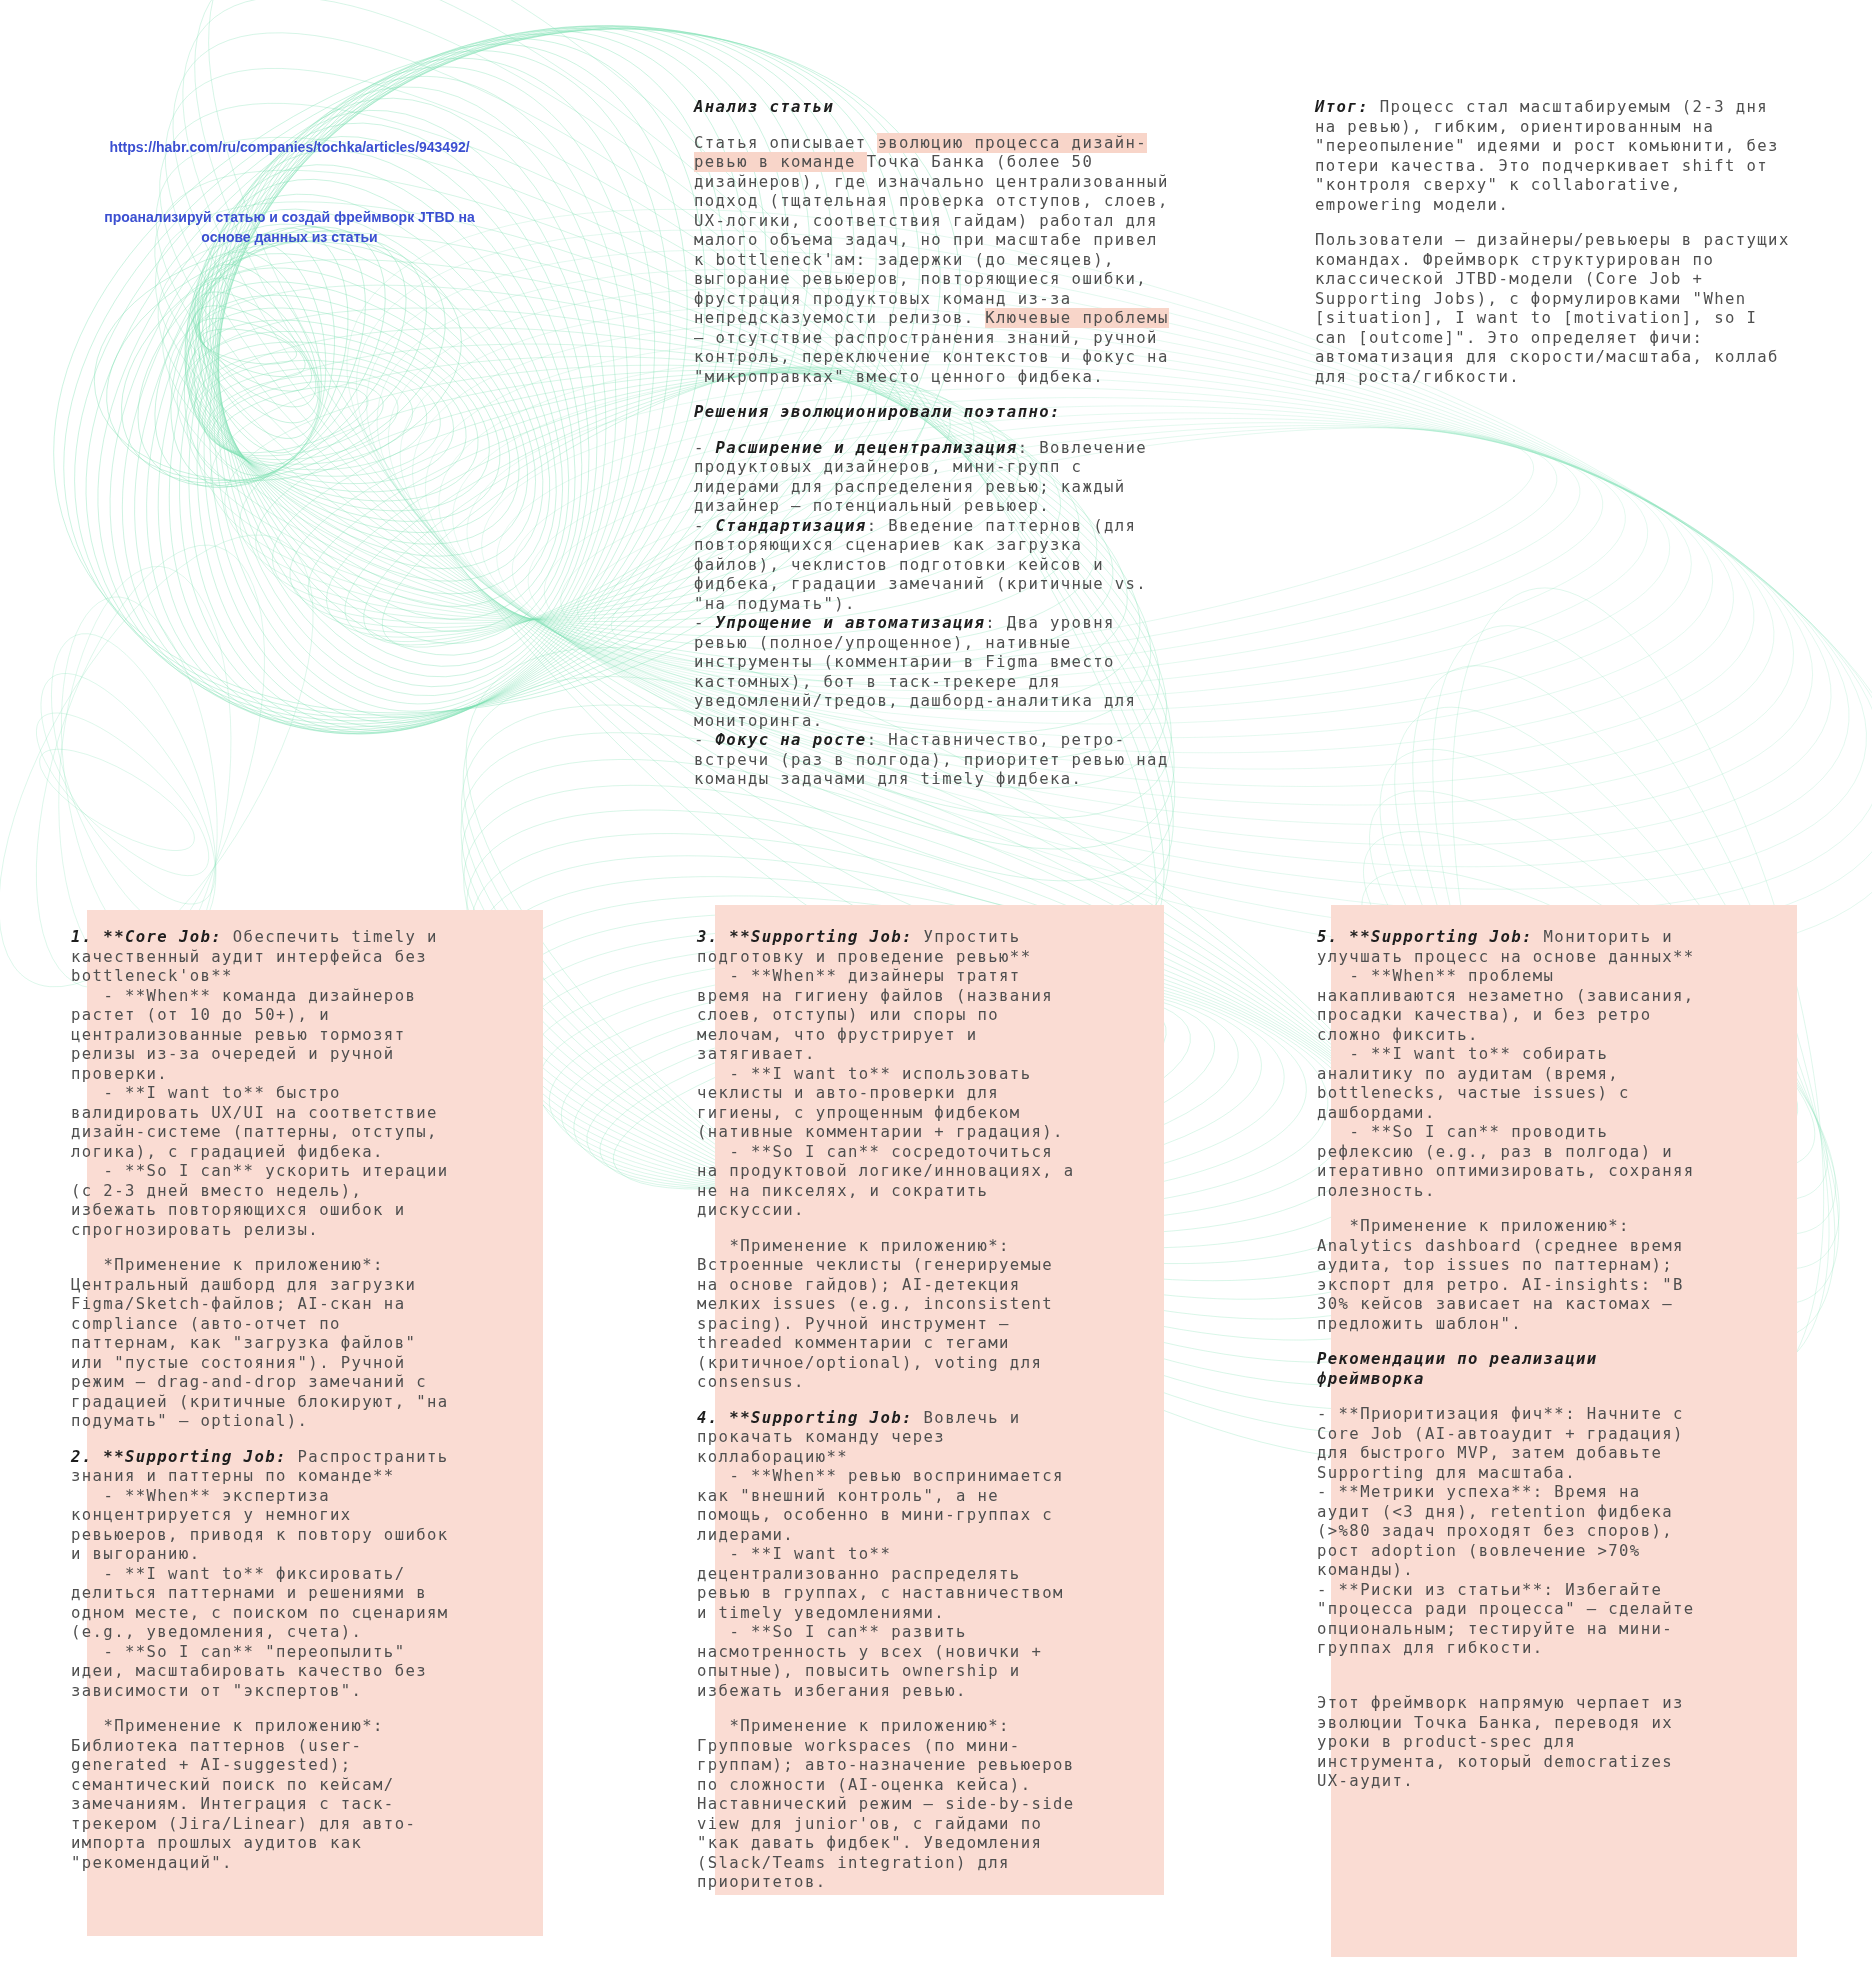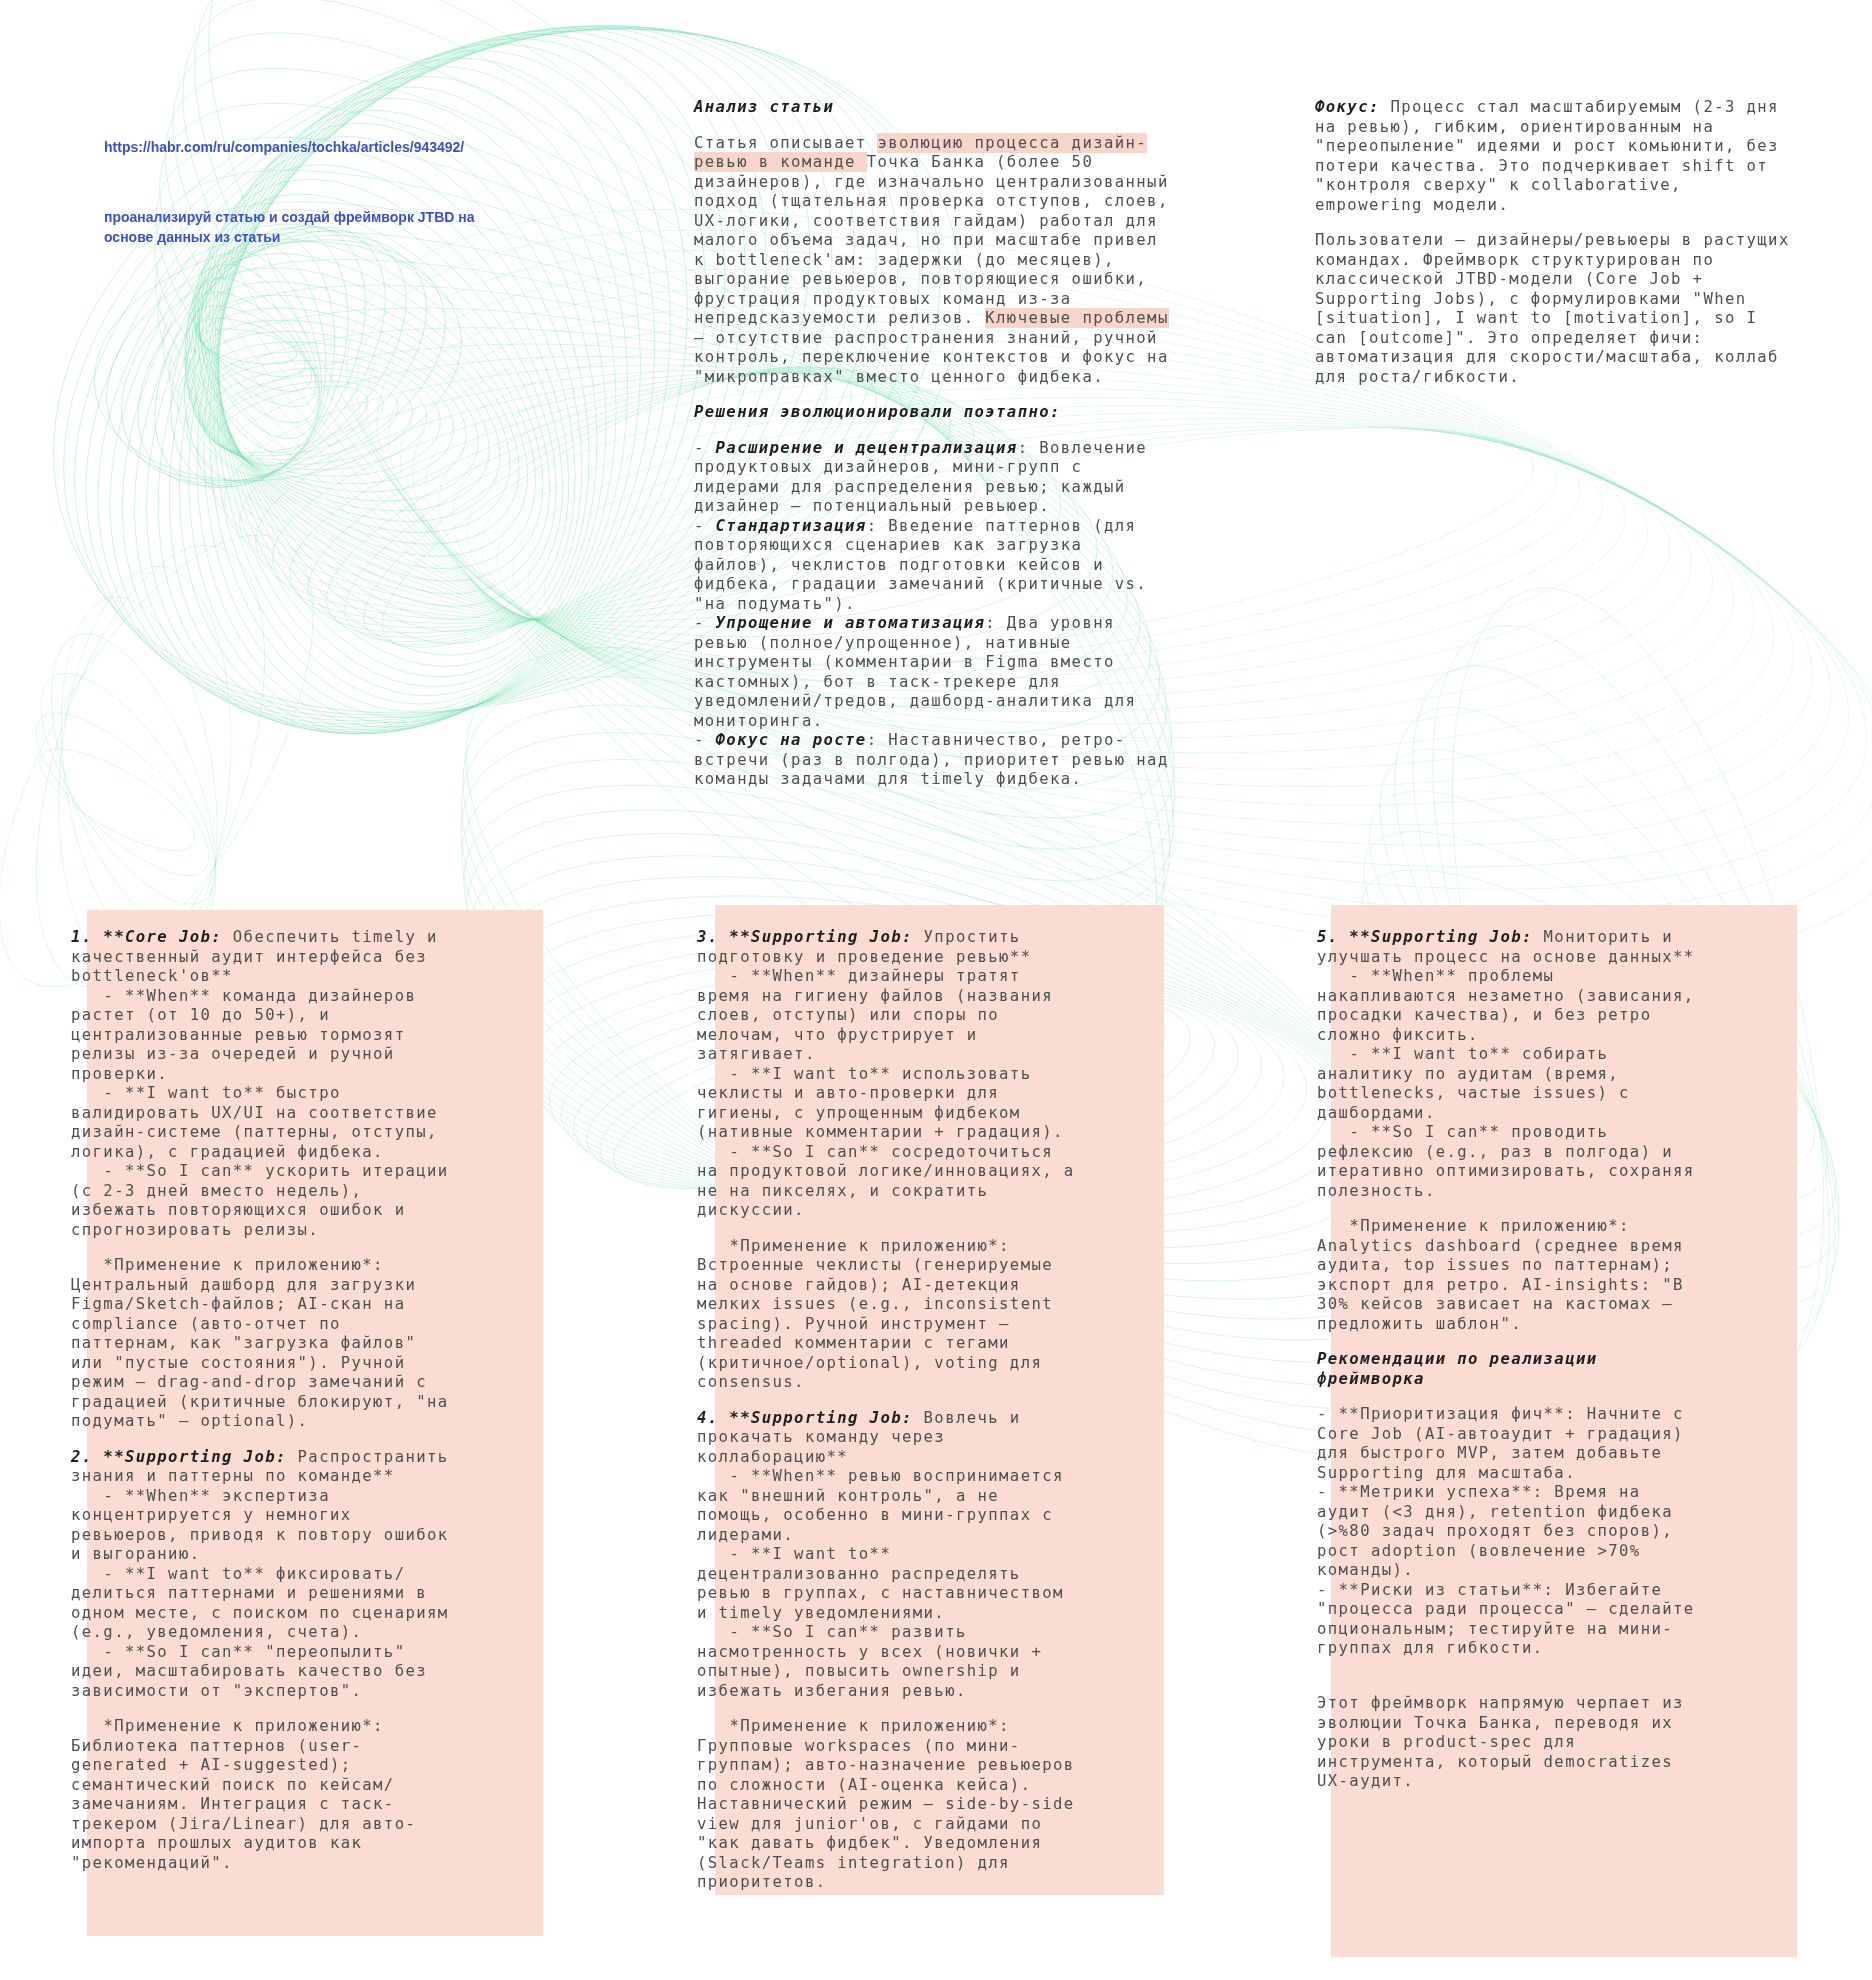--- a/index.html
+++ b/index.html
@@ -9,21 +9,21 @@
   .panel{position:absolute;z-index:1;}
   .mono{position:absolute;z-index:2;font-family:"DejaVu Sans Mono",monospace;
         font-size:15.6px;line-height:19.5px;letter-spacing:1.4px;color:#4f4f4f;
         white-space:pre-wrap;}
   .mono .para{margin:0;}
   .mono .para + .para{margin-top:16px;}
   .bi{font-weight:bold;font-style:italic;color:#1e1e1e;}
   .hl{padding:1px 0;}
   .prompt{position:absolute;z-index:2;left:104px;top:99px;width:371px;
           font-family:"Liberation Sans",sans-serif;font-weight:700;
-          font-size:14px;line-height:19.5px;white-space:pre-wrap;}
+          font-size:14px;line-height:19.5px;white-space:pre-wrap;text-align:center;}
   .prompt .p + .p{margin-top:11.7px;}
 </style>
 </head>
 <body>
 
 <div id="screen">
 
   <svg id="pattern" width="1872" height="1981" viewBox="0 0 1920 2031">
       <ellipse cx="300" cy="430" rx="80" ry="28" transform="rotate(-15 300 430)" fill="none" stroke="#7adfb0" stroke-opacity="0.5" stroke-width="0.7"></ellipse>
       <ellipse cx="305.1162790697674" cy="428.83720930232556" rx="89.30232558139535" ry="35.02325581395349" transform="rotate(-10.930232558139535 305.1162790697674 428.83720930232556)" fill="none" stroke="#7adfb0" stroke-opacity="0.5" stroke-width="0.7"></ellipse>
@@ -209,21 +209,21 @@
 - </span><span class="bi">Упрощение и автоматизация</span><span>: Два уровня
 ревью (полное/упрощенное), нативные
 инструменты (комментарии в Figma вместо
 кастомных), бот в таск-трекере для
 уведомлений/тредов, дашборд-аналитика для
 мониторинга.
 - </span><span class="bi">Фокус на росте</span><span>: Наставничество, ретро-
 встречи (раз в полгода), приоритет ревью над
 команды задачами для timely фидбека.</span></div></div>
 
-  <div class="mono" style="left: 1315px; top: 98px; width: 502px; color: rgb(79, 79, 79);"><div class="para"><span class="bi">Фокус:</span><span> Процесс стал масштабируемым (2-3 дня
+  <div class="mono" style="left: 1315px; top: 98px; width: 502px; color: rgb(79, 79, 79);"><div class="para"><span class="bi">Итог:</span><span> Процесс стал масштабируемым (2-3 дня
 на ревью), гибким, ориентированным на
 "переопыление" идеями и рост комьюнити, без
 потери качества. Это подчеркивает shift от
 "контроля сверху" к collaborative,
 empowering модели.</span></div><div class="para"><span>Пользователи — дизайнеры/ревьюеры в растущих
 командах. Фреймворк структурирован по
 классической JTBD-модели (Core Job +
 Supporting Jobs), с формулировками "When
 [situation], I want to [motivation], so I
 can [outcome]". Это определяет фичи:

